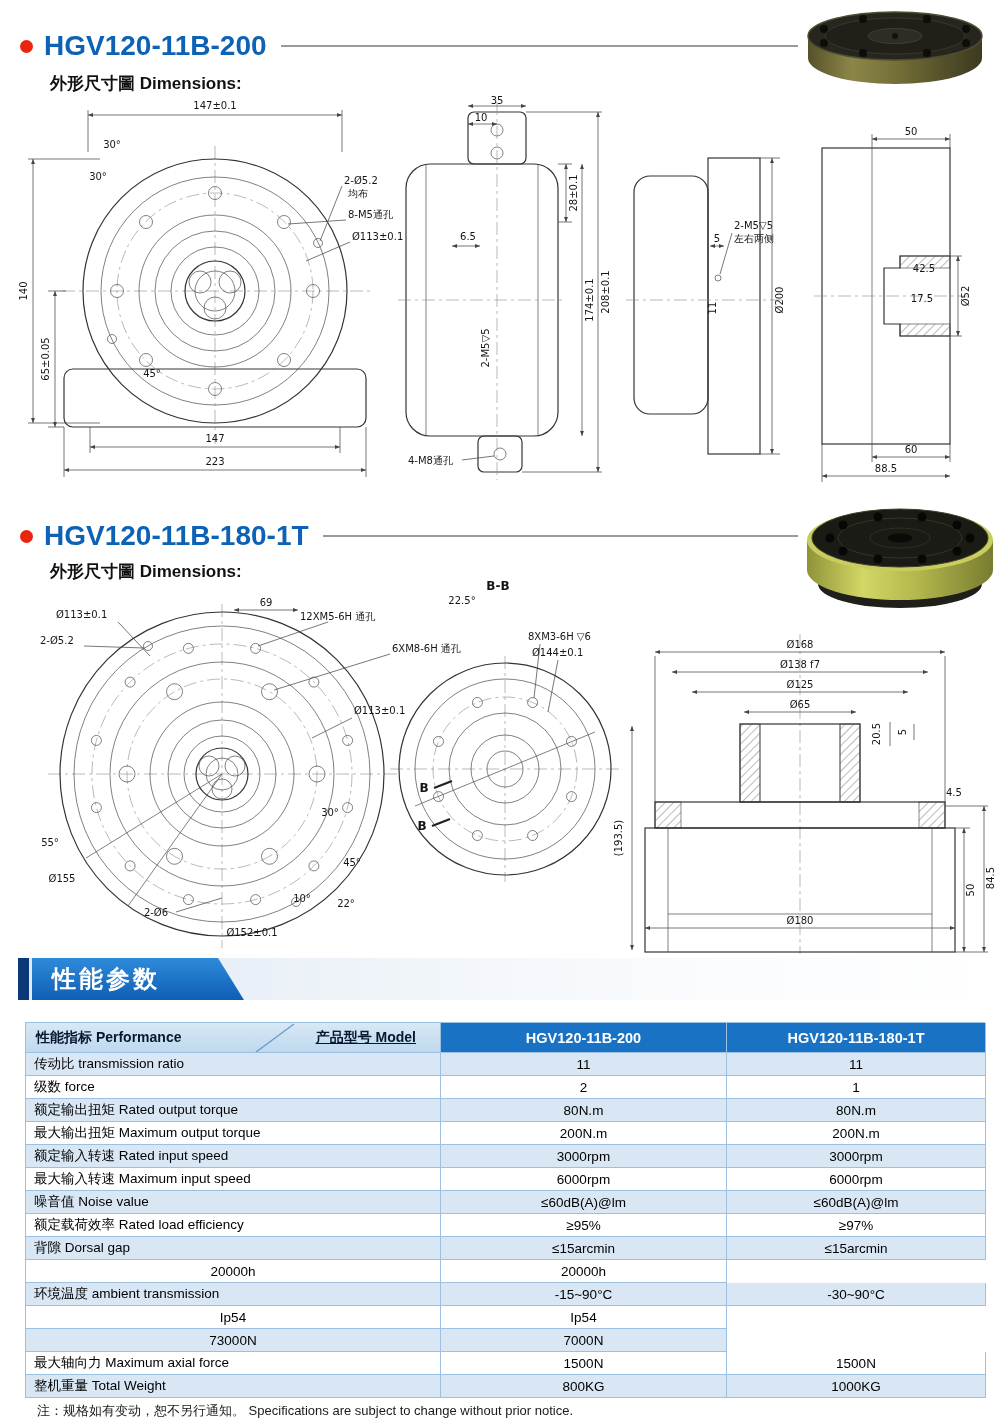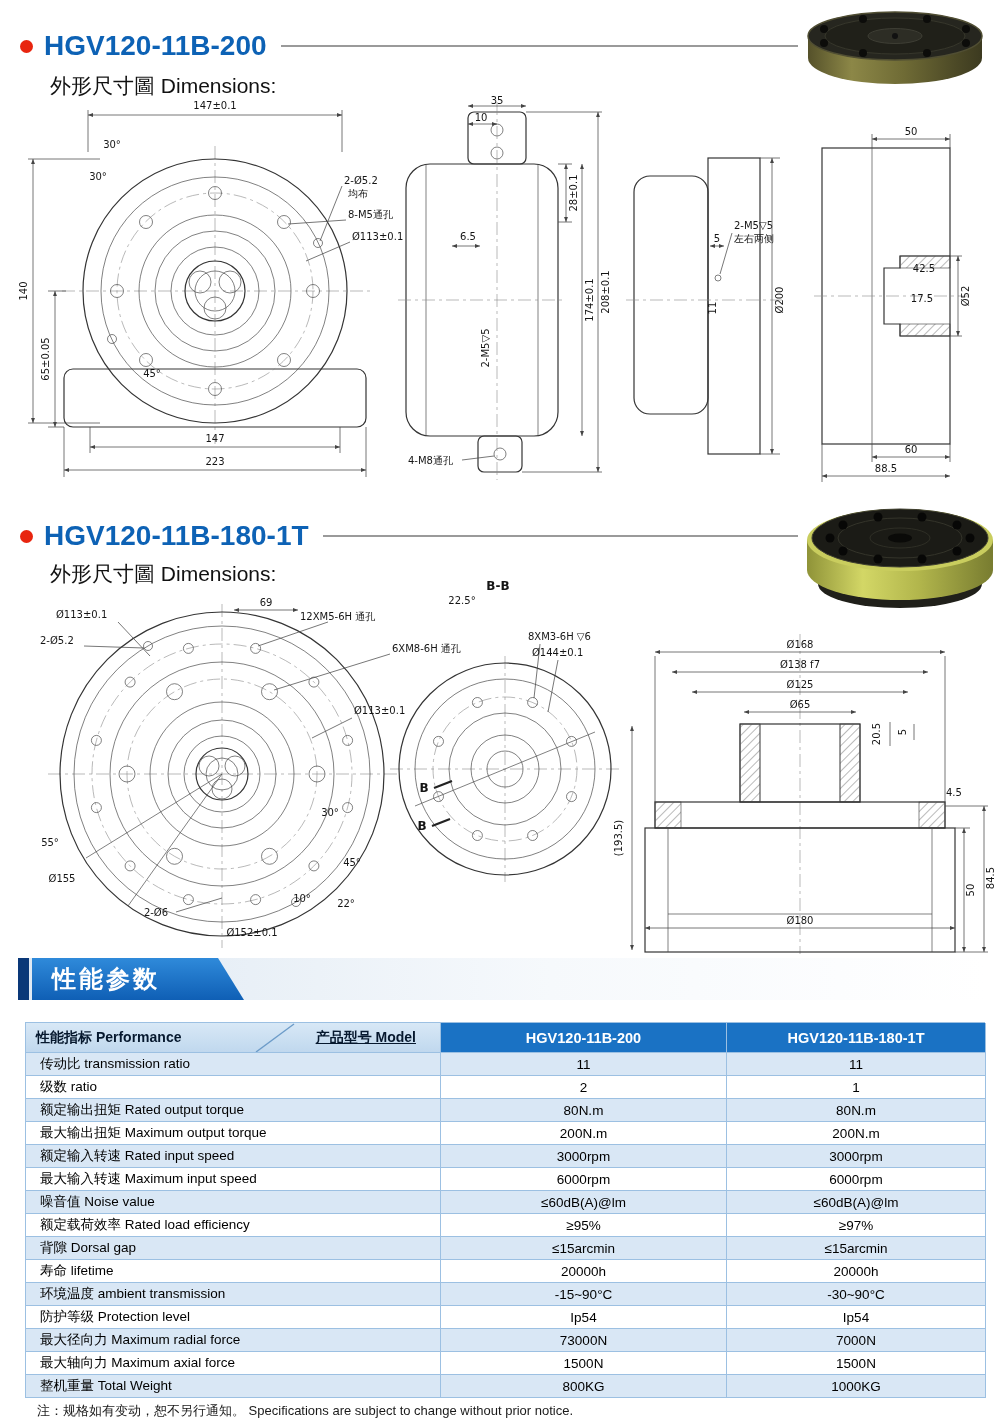--- a/index.html
+++ b/index.html
@@ -5,21 +5,21 @@
   * { margin:0; padding:0; box-sizing:border-box; }
   html,body { background:#ffffff; }
   body { font-family:"Liberation Sans","DejaVu Sans",sans-serif; }
   .page { position:relative; width:1000px; height:1428px; background:#fff; overflow:hidden; }
 
   
   .sec-header { position:absolute; left:20px; width:778px; height:32px; display:flex; align-items:center; }
   .bullet { width:13px; height:13px; border-radius:50%; background:#e8250f; margin-right:11px; flex:0 0 auto; }
   .sec-title { font-size:28px; font-weight:bold; color:#0d62b5; white-space:nowrap; }
   .rule { flex:1; height:2px; background:#9a9a9a; margin-left:14px; }
-  .subtitle { position:absolute; left:50px; font-size:21px; color:#111; }
+  .subtitle { position:absolute; left:50px; font-size:17px; color:#111;font-weight:bold; }
 
   
   .drawing { position:absolute; }
   .drawing .s { stroke:#343434; fill:none; stroke-width:1.2; }
   .drawing .t { stroke:#4a4a4a; fill:none; stroke-width:0.7; }
   .drawing .d { stroke:#4a4a4a; fill:none; stroke-width:0.75; }
   .drawing .c { stroke:#8a8a8a; fill:none; stroke-width:0.6; stroke-dasharray:13 4 3 4; }
   .drawing text { font-family:"DejaVu Sans","Liberation Sans",sans-serif; font-size:10px; fill:#151515; text-anchor:middle; }
   .drawing text.st { text-anchor:start; }
   .drawing text.big { font-size:12px; font-weight:bold; }
@@ -37,21 +37,21 @@
   .banner-text { color:#fff; font-size:24px; font-weight:bold; letter-spacing:3px; padding-left:20px; }
 
   
   .spec-table { position:absolute; left:25px; top:1022px; width:960px;
                 border-left:1px solid #9cc0e2; border-top:1px solid #9cc0e2; font-size:13.5px; }
   .t-head, .t-row { display:grid; grid-template-columns:415px 286px 259px; }
   .t-head { height:30px; }
   .t-row  { height:23px; }
   .cell { border-right:1px solid #9cc0e2; border-bottom:1px solid #9cc0e2;
           display:flex; align-items:center; overflow:hidden; white-space:nowrap; }
-  .cell.lbl { padding-left:14px; color:#000; }
+  .cell.lbl { padding-left:8px; color:#000; }
   .cell.val { justify-content:center; color:#000; }
   .h-model { background:#1a72c4; color:#fff; font-weight:bold; font-size:14.5px; justify-content:center; }
   .h-first { position:relative; background:linear-gradient(180deg,#d8e8f6,#c0d8ee); }
   .h-first .p1 { position:absolute; left:10px; top:50%; transform:translateY(-50%); font-weight:bold; font-size:14px; color:#06182e; }
   .h-first .p2 { position:absolute; right:24px; top:50%; transform:translateY(-50%); font-weight:bold; font-size:14px; color:#06182e;text-decoration:underline; }
   .diag { position:absolute; left:228px; top:0; width:42px; height:30px; }
   .t-rows .t-row:nth-child(odd) .cell { background:#d9e7f5; }
   .t-rows .t-row:nth-child(even) .cell { background:#ffffff; }
 
   .note { position:absolute; left:25px; top:1402px; font-size:13px; color:#1a1a1a;margin-left:12px; }
@@ -451,21 +451,21 @@
       <div class="cell h-model">HGV120-11B-200</div>
       <div class="cell h-model">HGV120-11B-180-1T</div>
     </div>
     <div class="t-rows">
       <div class="t-row">
         <div class="cell lbl">传动比 transmission ratio</div>
         <div class="cell val">11</div>
         <div class="cell val">11</div>
       </div>
       <div class="t-row">
-        <div class="cell lbl">级数 ratio</div>
+        <div class="cell lbl">级数 force</div>
         <div class="cell val">2</div>
         <div class="cell val">1</div>
       </div>
       <div class="t-row">
         <div class="cell lbl">额定输出扭矩 Rated output torque</div>
         <div class="cell val">80N.m</div>
         <div class="cell val">80N.m</div>
       </div>
       <div class="t-row">
         <div class="cell lbl">最大输出扭矩 Maximum output torque</div>
@@ -491,36 +491,33 @@
         <div class="cell lbl">额定载荷效率 Rated load efficiency</div>
         <div class="cell val">≥95%</div>
         <div class="cell val">≥97%</div>
       </div>
       <div class="t-row">
         <div class="cell lbl">背隙 Dorsal gap</div>
         <div class="cell val">≤15arcmin</div>
         <div class="cell val">≤15arcmin</div>
       </div>
       <div class="t-row">
-        <div class="cell lbl">寿命 lifetime</div>
         <div class="cell val">20000h</div>
         <div class="cell val">20000h</div>
       </div>
       <div class="t-row">
         <div class="cell lbl">环境温度 ambient transmission</div>
         <div class="cell val">-15~90°C</div>
         <div class="cell val">-30~90°C</div>
       </div>
       <div class="t-row">
-        <div class="cell lbl">防护等级 Protection level</div>
         <div class="cell val">Ip54</div>
         <div class="cell val">Ip54</div>
       </div>
       <div class="t-row">
-        <div class="cell lbl">最大径向力 Maximum radial force</div>
         <div class="cell val">73000N</div>
         <div class="cell val">7000N</div>
       </div>
       <div class="t-row">
         <div class="cell lbl">最大轴向力 Maximum axial force</div>
         <div class="cell val">1500N</div>
         <div class="cell val">1500N</div>
       </div>
       <div class="t-row">
         <div class="cell lbl">整机重量 Total Weight</div>

